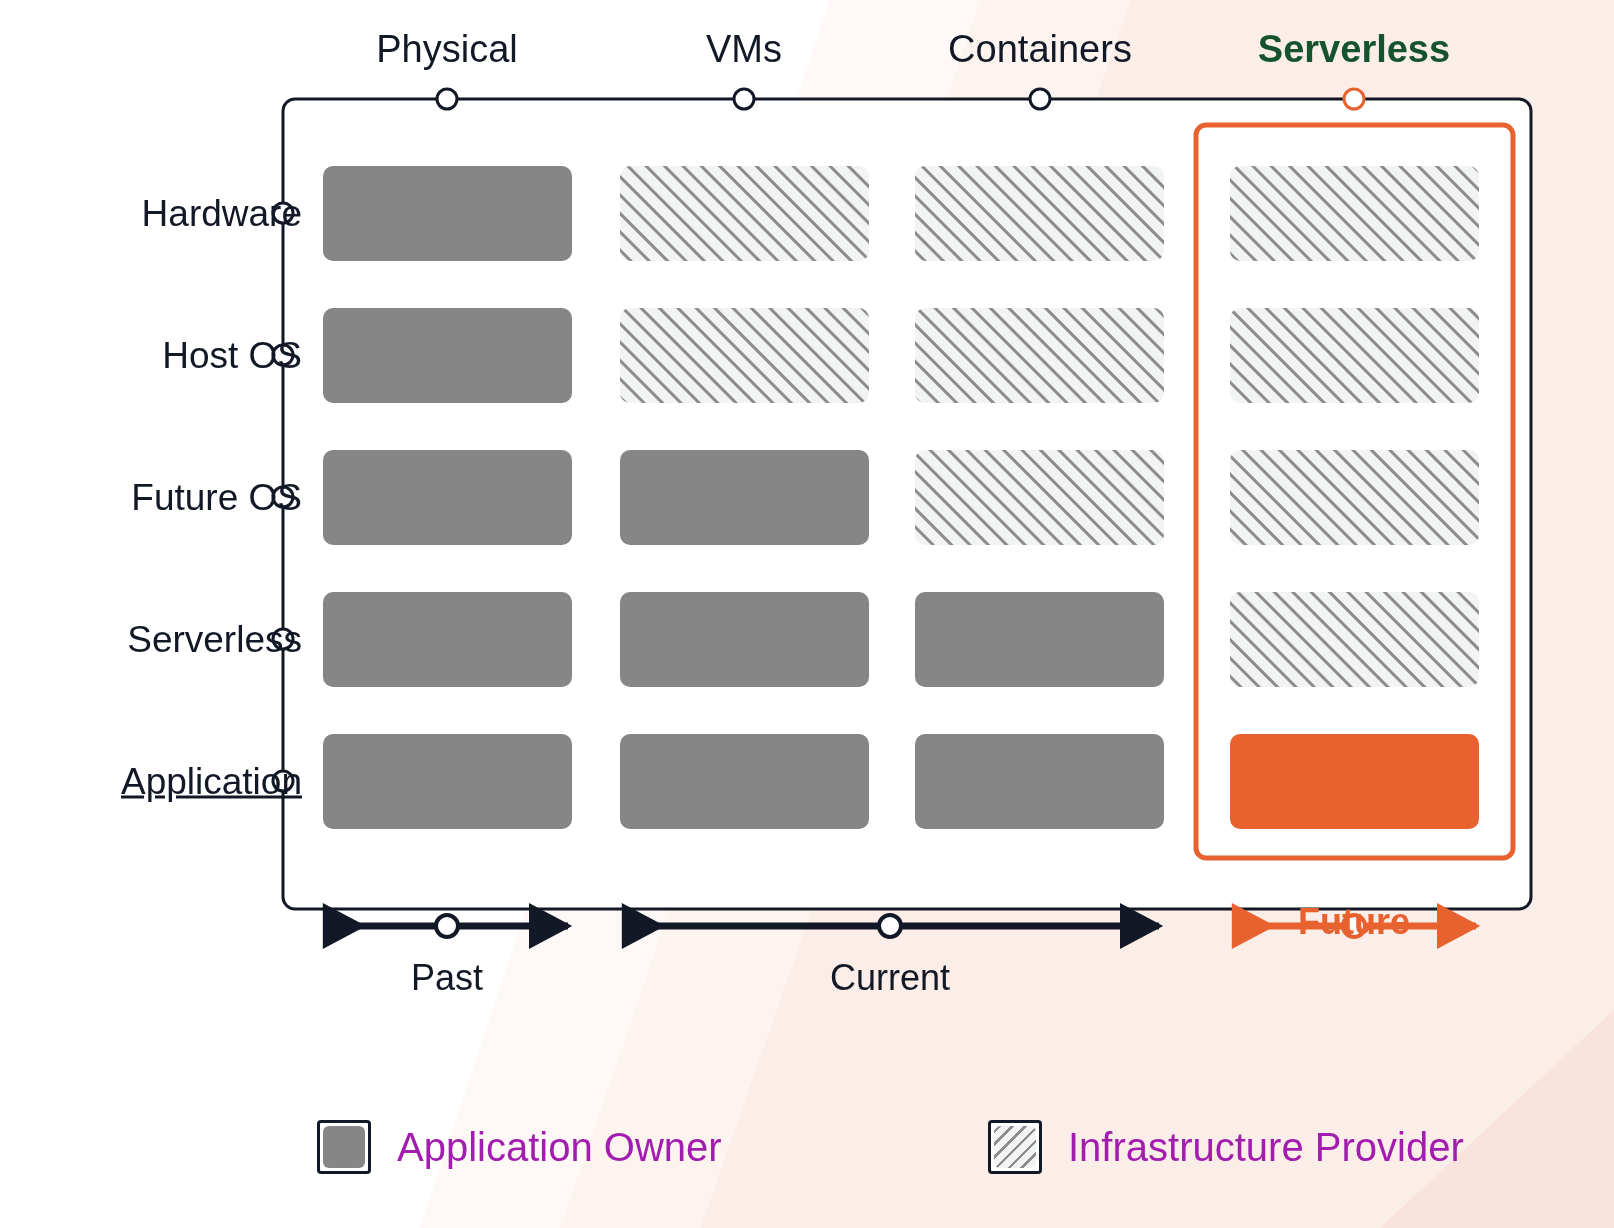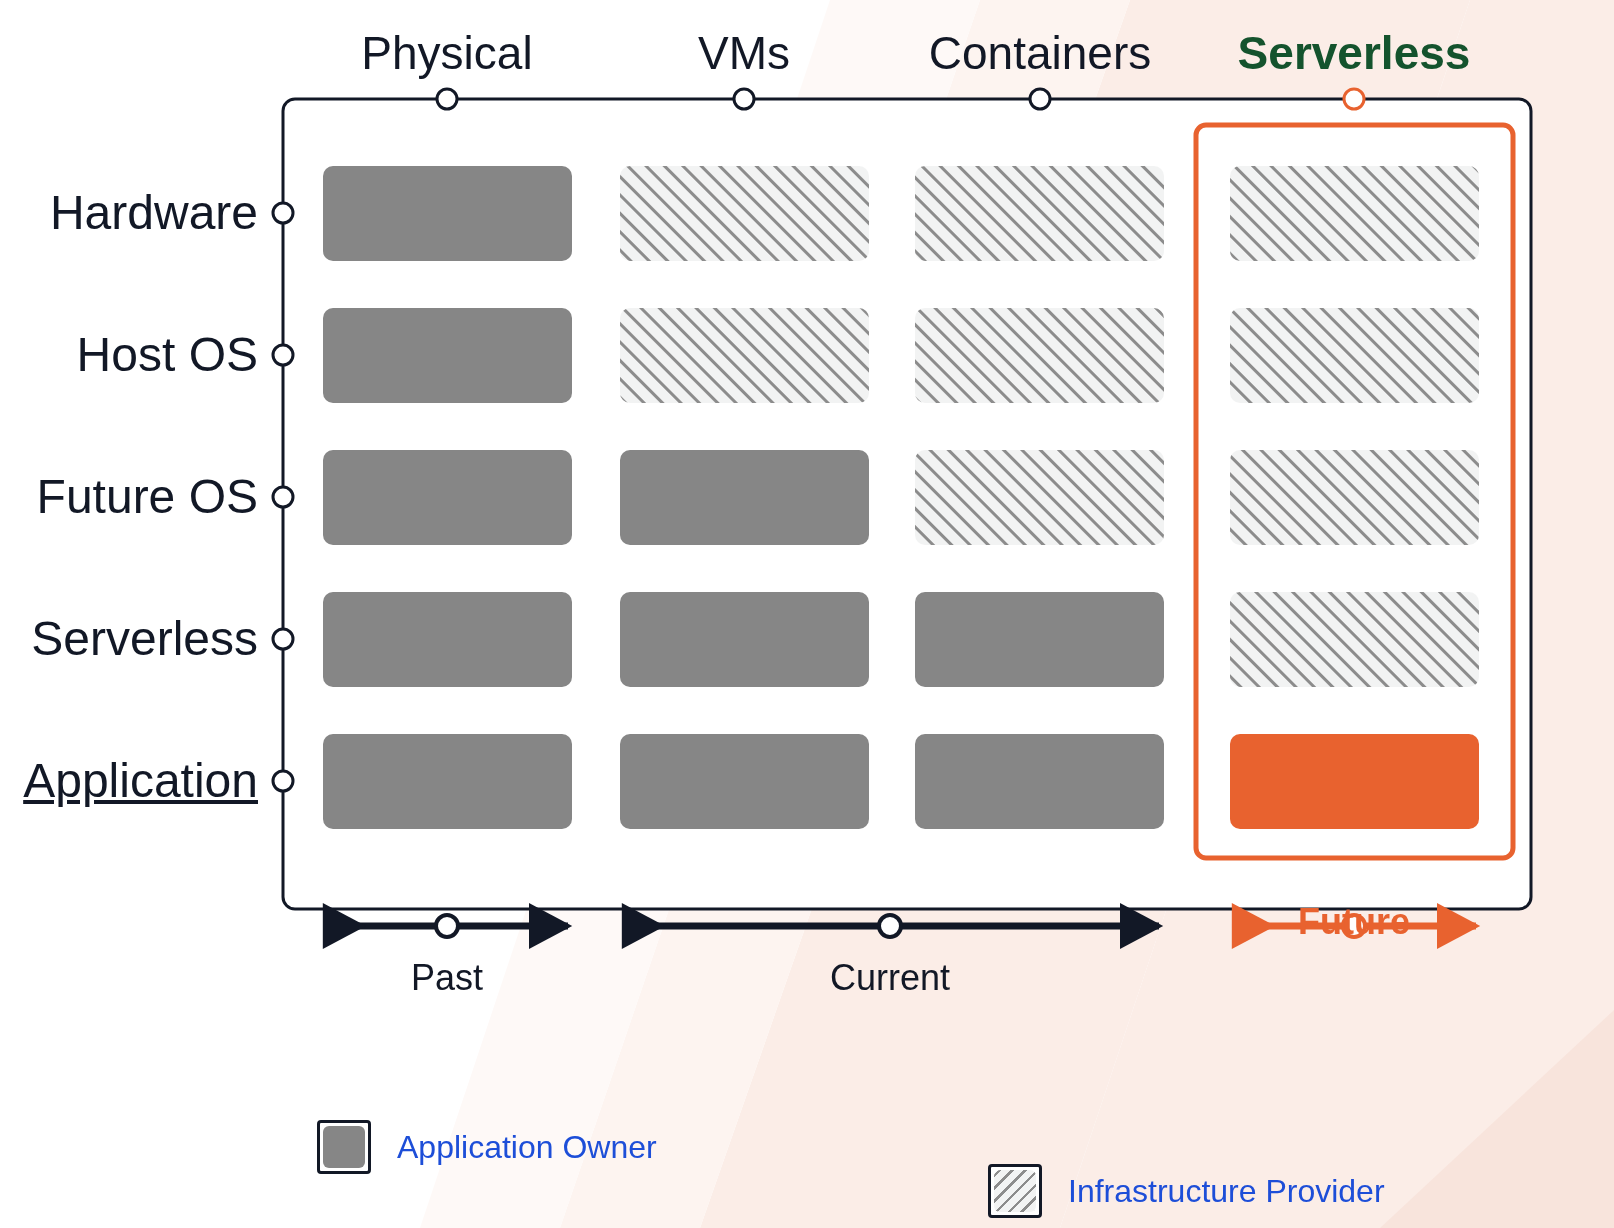--- a/index.html
+++ b/index.html
@@ -28,36 +28,36 @@
     position: absolute;
     inset: 0;
     z-index: 2;
   }
 
   
   .col-label {
     position: absolute;
     top: 30px;
     transform: translateX(-50%);
-    font-size: 46px;
+    font-size: 38px;
     color: #121826;
     white-space: nowrap;
     line-height: 1;
   }
   .col-label.accent {
     color: #14532d;
     font-weight: bold;
   }
 
   
   .row-label {
     position: absolute;
-    right: 1356px;
+    right: 1312px;
     transform: translateY(-50%);
-    font-size: 48px;
+    font-size: 37px;
     color: #121826;
     white-space: nowrap;
     line-height: 1;
     text-align: right;
   }
 
   
   .era-label {
     position: absolute;
     transform: translateX(-50%);
@@ -97,22 +97,22 @@
   .inner.owner { background: #868686; }
   .inner.infra {
     background:
       repeating-linear-gradient(
         -45deg,
         #8c8c8c 0px, #8c8c8c 2.5px,
         #f2f3f3 2.5px, #f2f3f3 9px
       );
   }
   .legend-text {
-    font-size: 32px;
-    color: #1d4ed8;
+    font-size: 40px;
+    color: #a21caf;
     white-space: nowrap;
     line-height: 1;
   }
 </style>
 </head>
 <body>
 
 <svg id="bg-layer" width="1614" height="1228" viewBox="0 0 1614 1228">
   <polygon points="1614,0 1614,1228 1060,1228 1470,0" fill="#FBEDE7"></polygon>
   <polygon points="1470,0 1060,1228 700,1228 1130,0" fill="#FBEDE7"></polygon>
@@ -215,20 +215,20 @@
   <div class="era-label accent" style="left:1354px; top:904px;">Future</div>
 
   
   <div class="legend-item" style="left:317px; top:1120px;">
     <div class="legend-swatch">
       <div class="inner owner"></div>
     </div>
     <div class="legend-text">Application Owner</div>
   </div>
 
-  <div class="legend-item" style="left:988px; top:1164px;">
+  <div class="legend-item" style="left:988px; top:1120px;">
     <div class="legend-swatch">
       <div class="inner infra"></div>
     </div>
     <div class="legend-text">Infrastructure Provider</div>
   </div>
 
 </div>
 
 </body></html>

